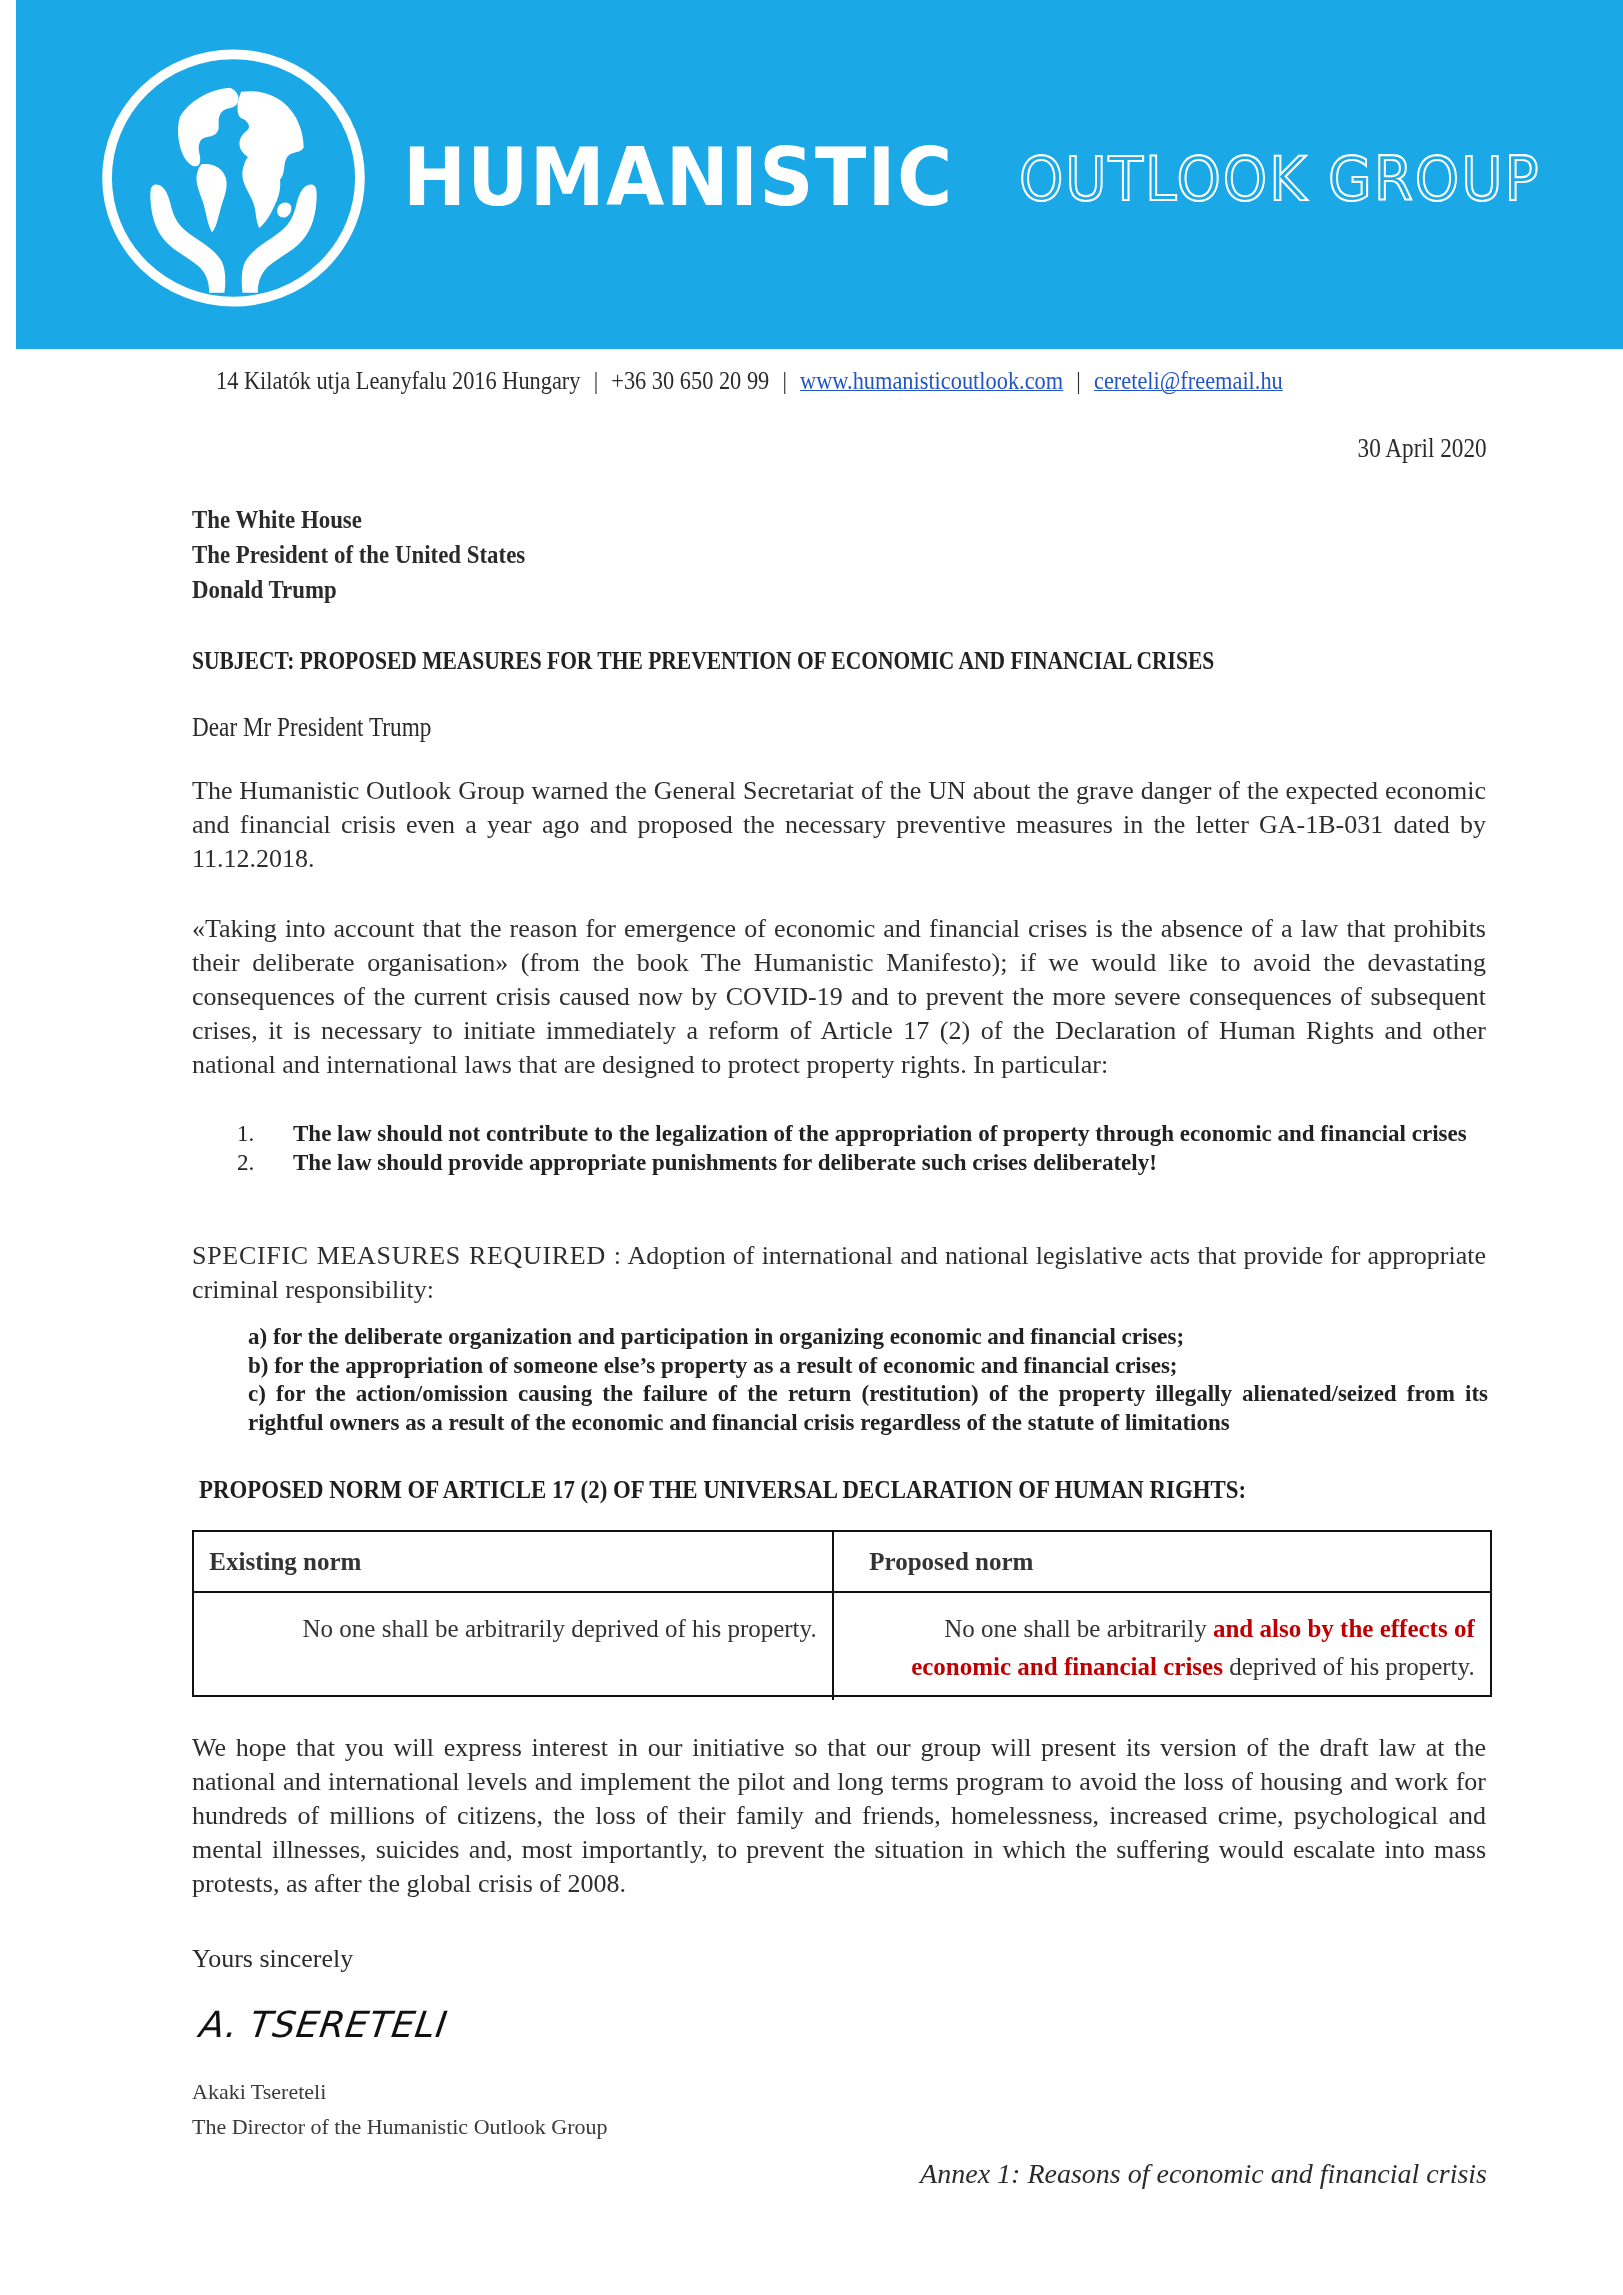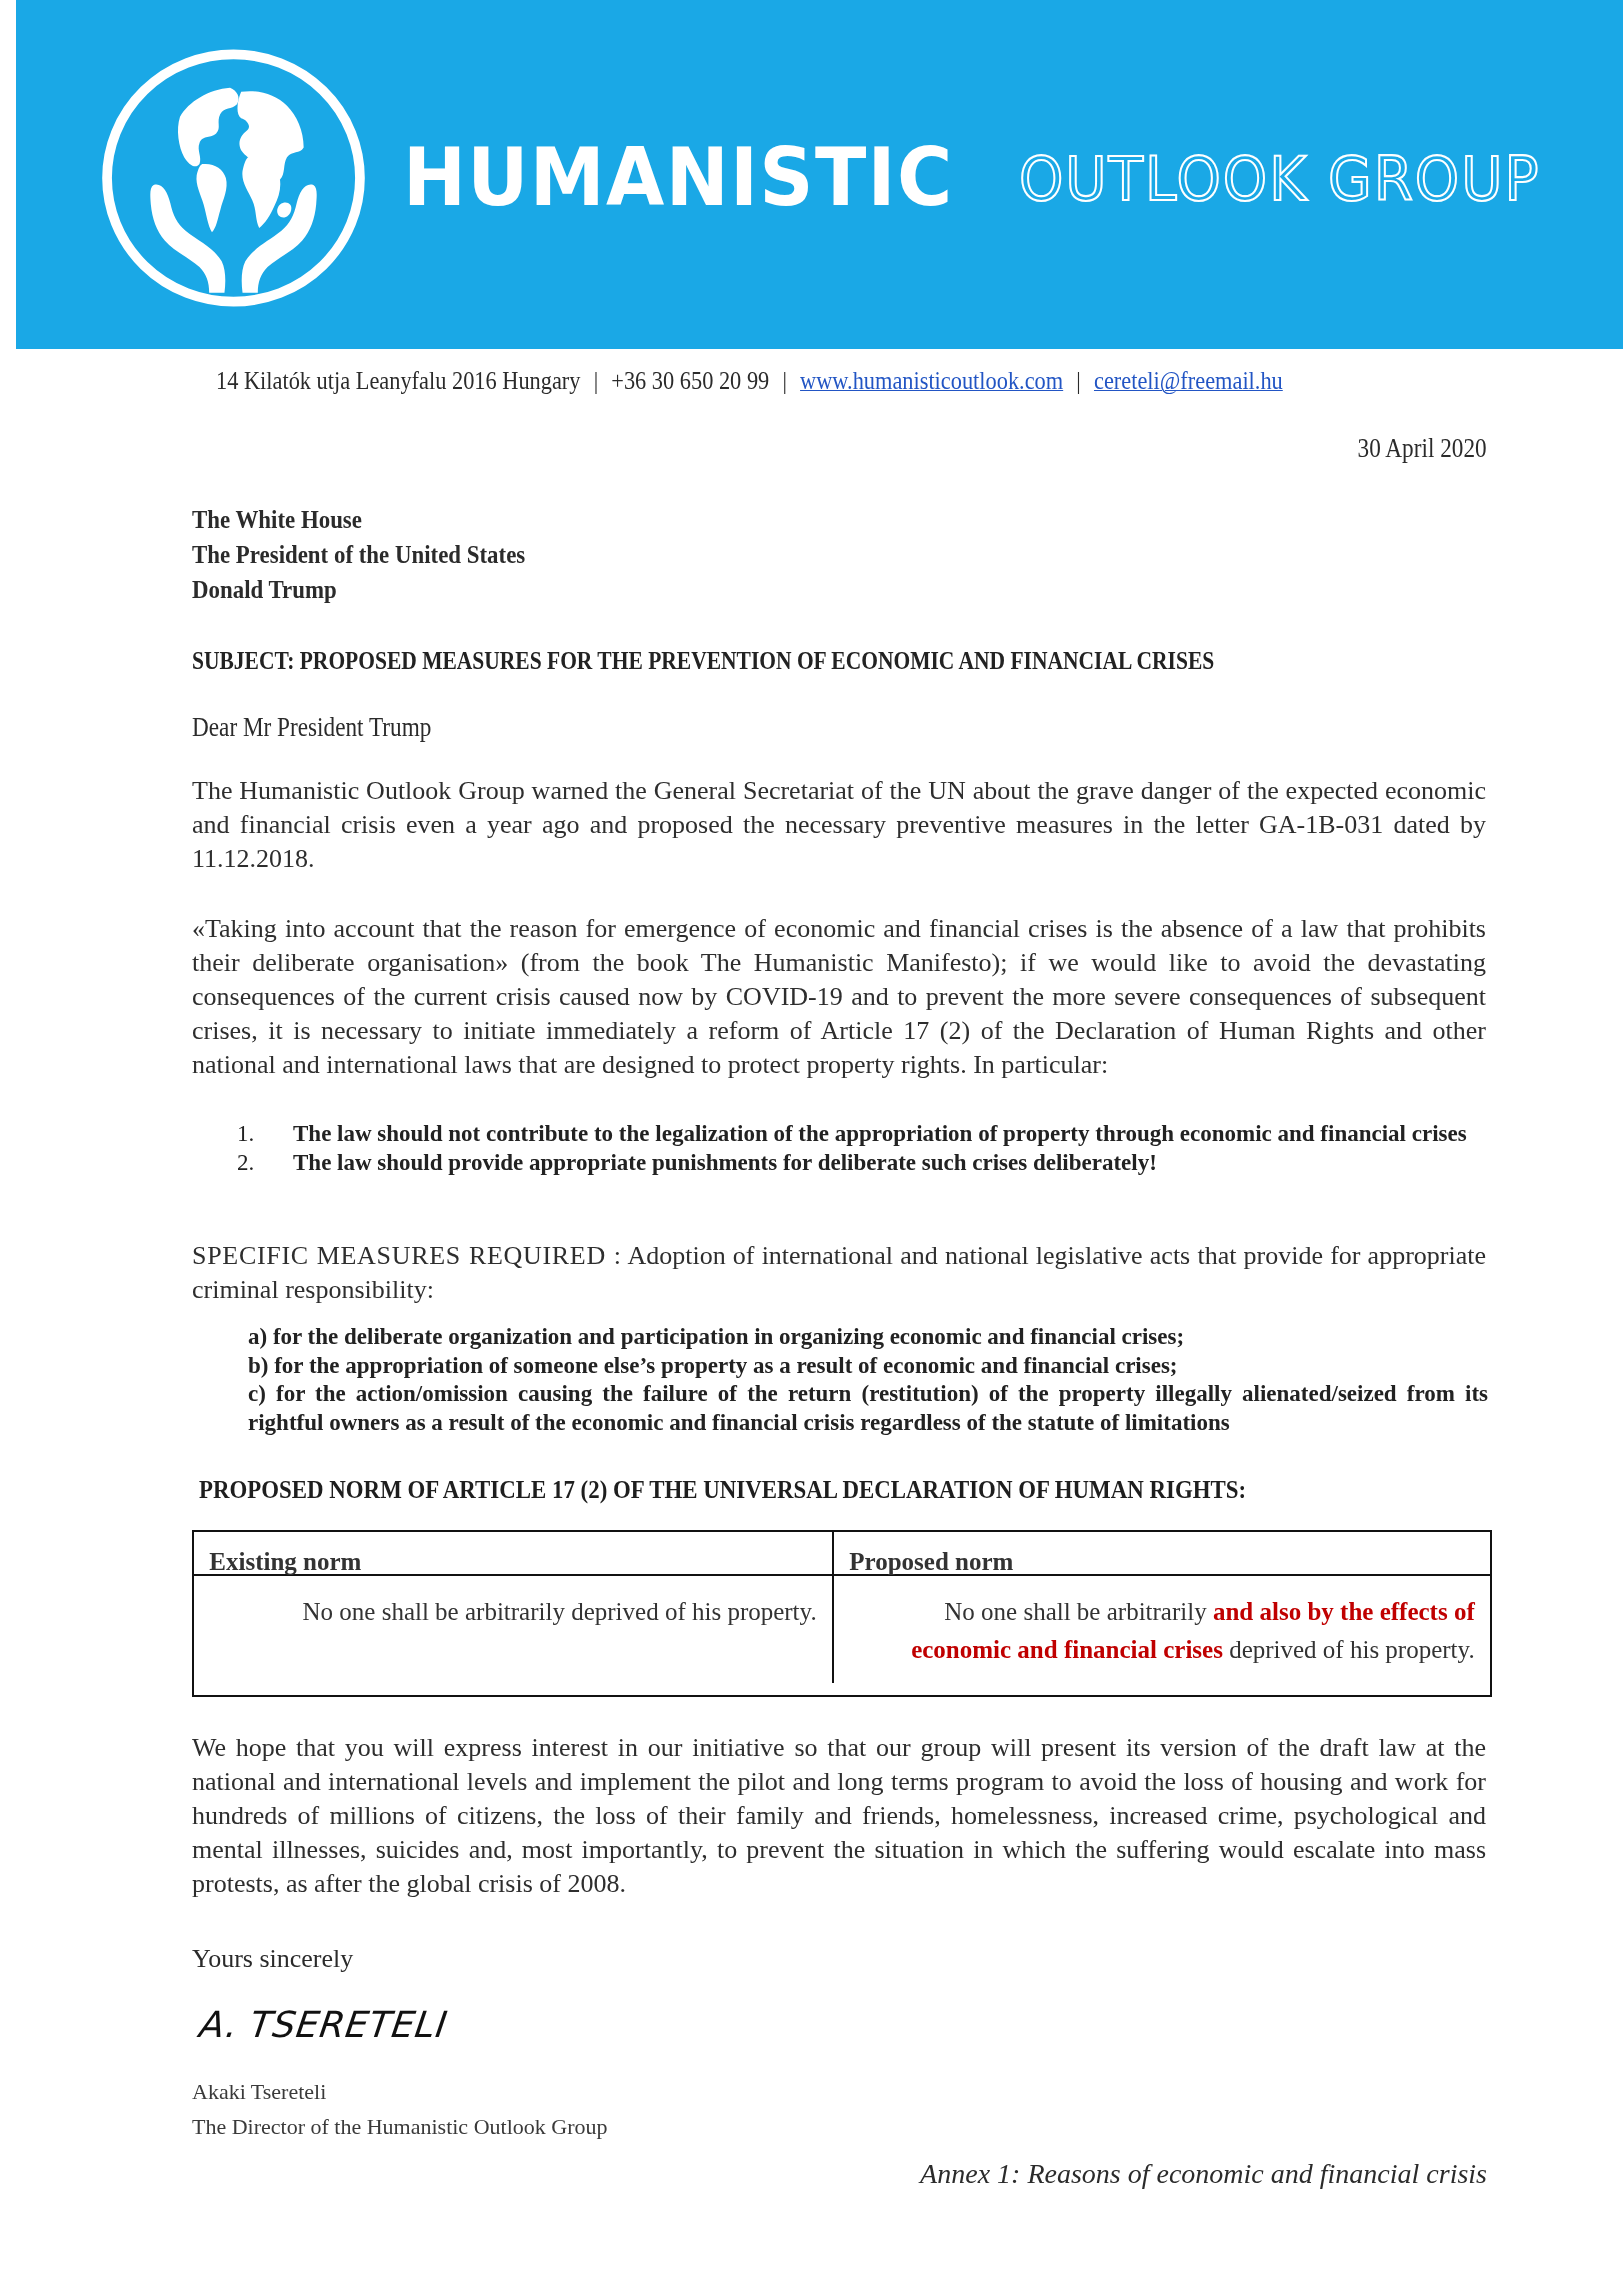--- a/index.html
+++ b/index.html
@@ -25,24 +25,24 @@
   .p2 { top:912px; }
   .numlist { top:1120px; left:237px; width:1252px; font-size:23px; line-height:28.5px; font-weight:bold; color:#222; }
   .numlist .item { display:flex; }
   .numlist .num { width:56px; flex:none; font-weight:normal; }
   .measures { top:1239px; }
   .measures .lead { font-weight:normal; letter-spacing:0.7px; }
   .alist { top:1323px; left:248px; width:1240px; font-size:23px; line-height:28.5px; font-weight:bold; color:#222; text-align:justify; }
   .norm-heading { top:1472px; left:199px; font-size:26px; line-height:35px; font-weight:bold; color:#1e1e1e; white-space:nowrap; transform:scaleX(0.88); transform-origin:left; }
   .norm-table { position:absolute; left:192px; top:1530px; width:1300px; height:167px; border:2.8px solid #111; box-sizing:border-box; }
   .norm-table .row { display:flex; }
-  .norm-table .hrow { height:44px; border-bottom:2.8px solid #111; box-sizing:border-box; }
+  .norm-table .hrow { height:61px; border-bottom:2.8px solid #111; box-sizing:border-box; }
   .norm-table .cell { box-sizing:border-box; padding:14px 15.3px; font-size:25px; line-height:38px; color:#333; }
   .norm-table .c1 { width:640px; border-right:2.8px solid #111; }
-  .norm-table .c2 { flex:1; }
+  .norm-table .c2 { flex:1;margin-left:20px; }
   .norm-table .hrow .cell { font-weight:bold; padding-top:11px; }
   .norm-table .brow .cell { padding-top:16.7px;text-align:right; }
   .red { color:#c00000; font-weight:bold; }
   .p3 { top:1731px; }
   .closing { top:1941px; font-size:26px; line-height:35px; }
   .signature { position:absolute; left:200px; top:2004px; font-family:"DejaVu Sans","Liberation Sans",sans-serif; font-style:italic;
                font-size:36px; line-height:42px; color:#111; letter-spacing:0.7px; transform:skewX(-8deg); }
   .signer { top:2074px; font-size:22px; line-height:35px; color:#3a3a3a; }
   .annex { position:absolute; right:136px; top:2156px; font-size:28px; line-height:35px; font-style:italic; color:#2b2b2b; }
 </style>

